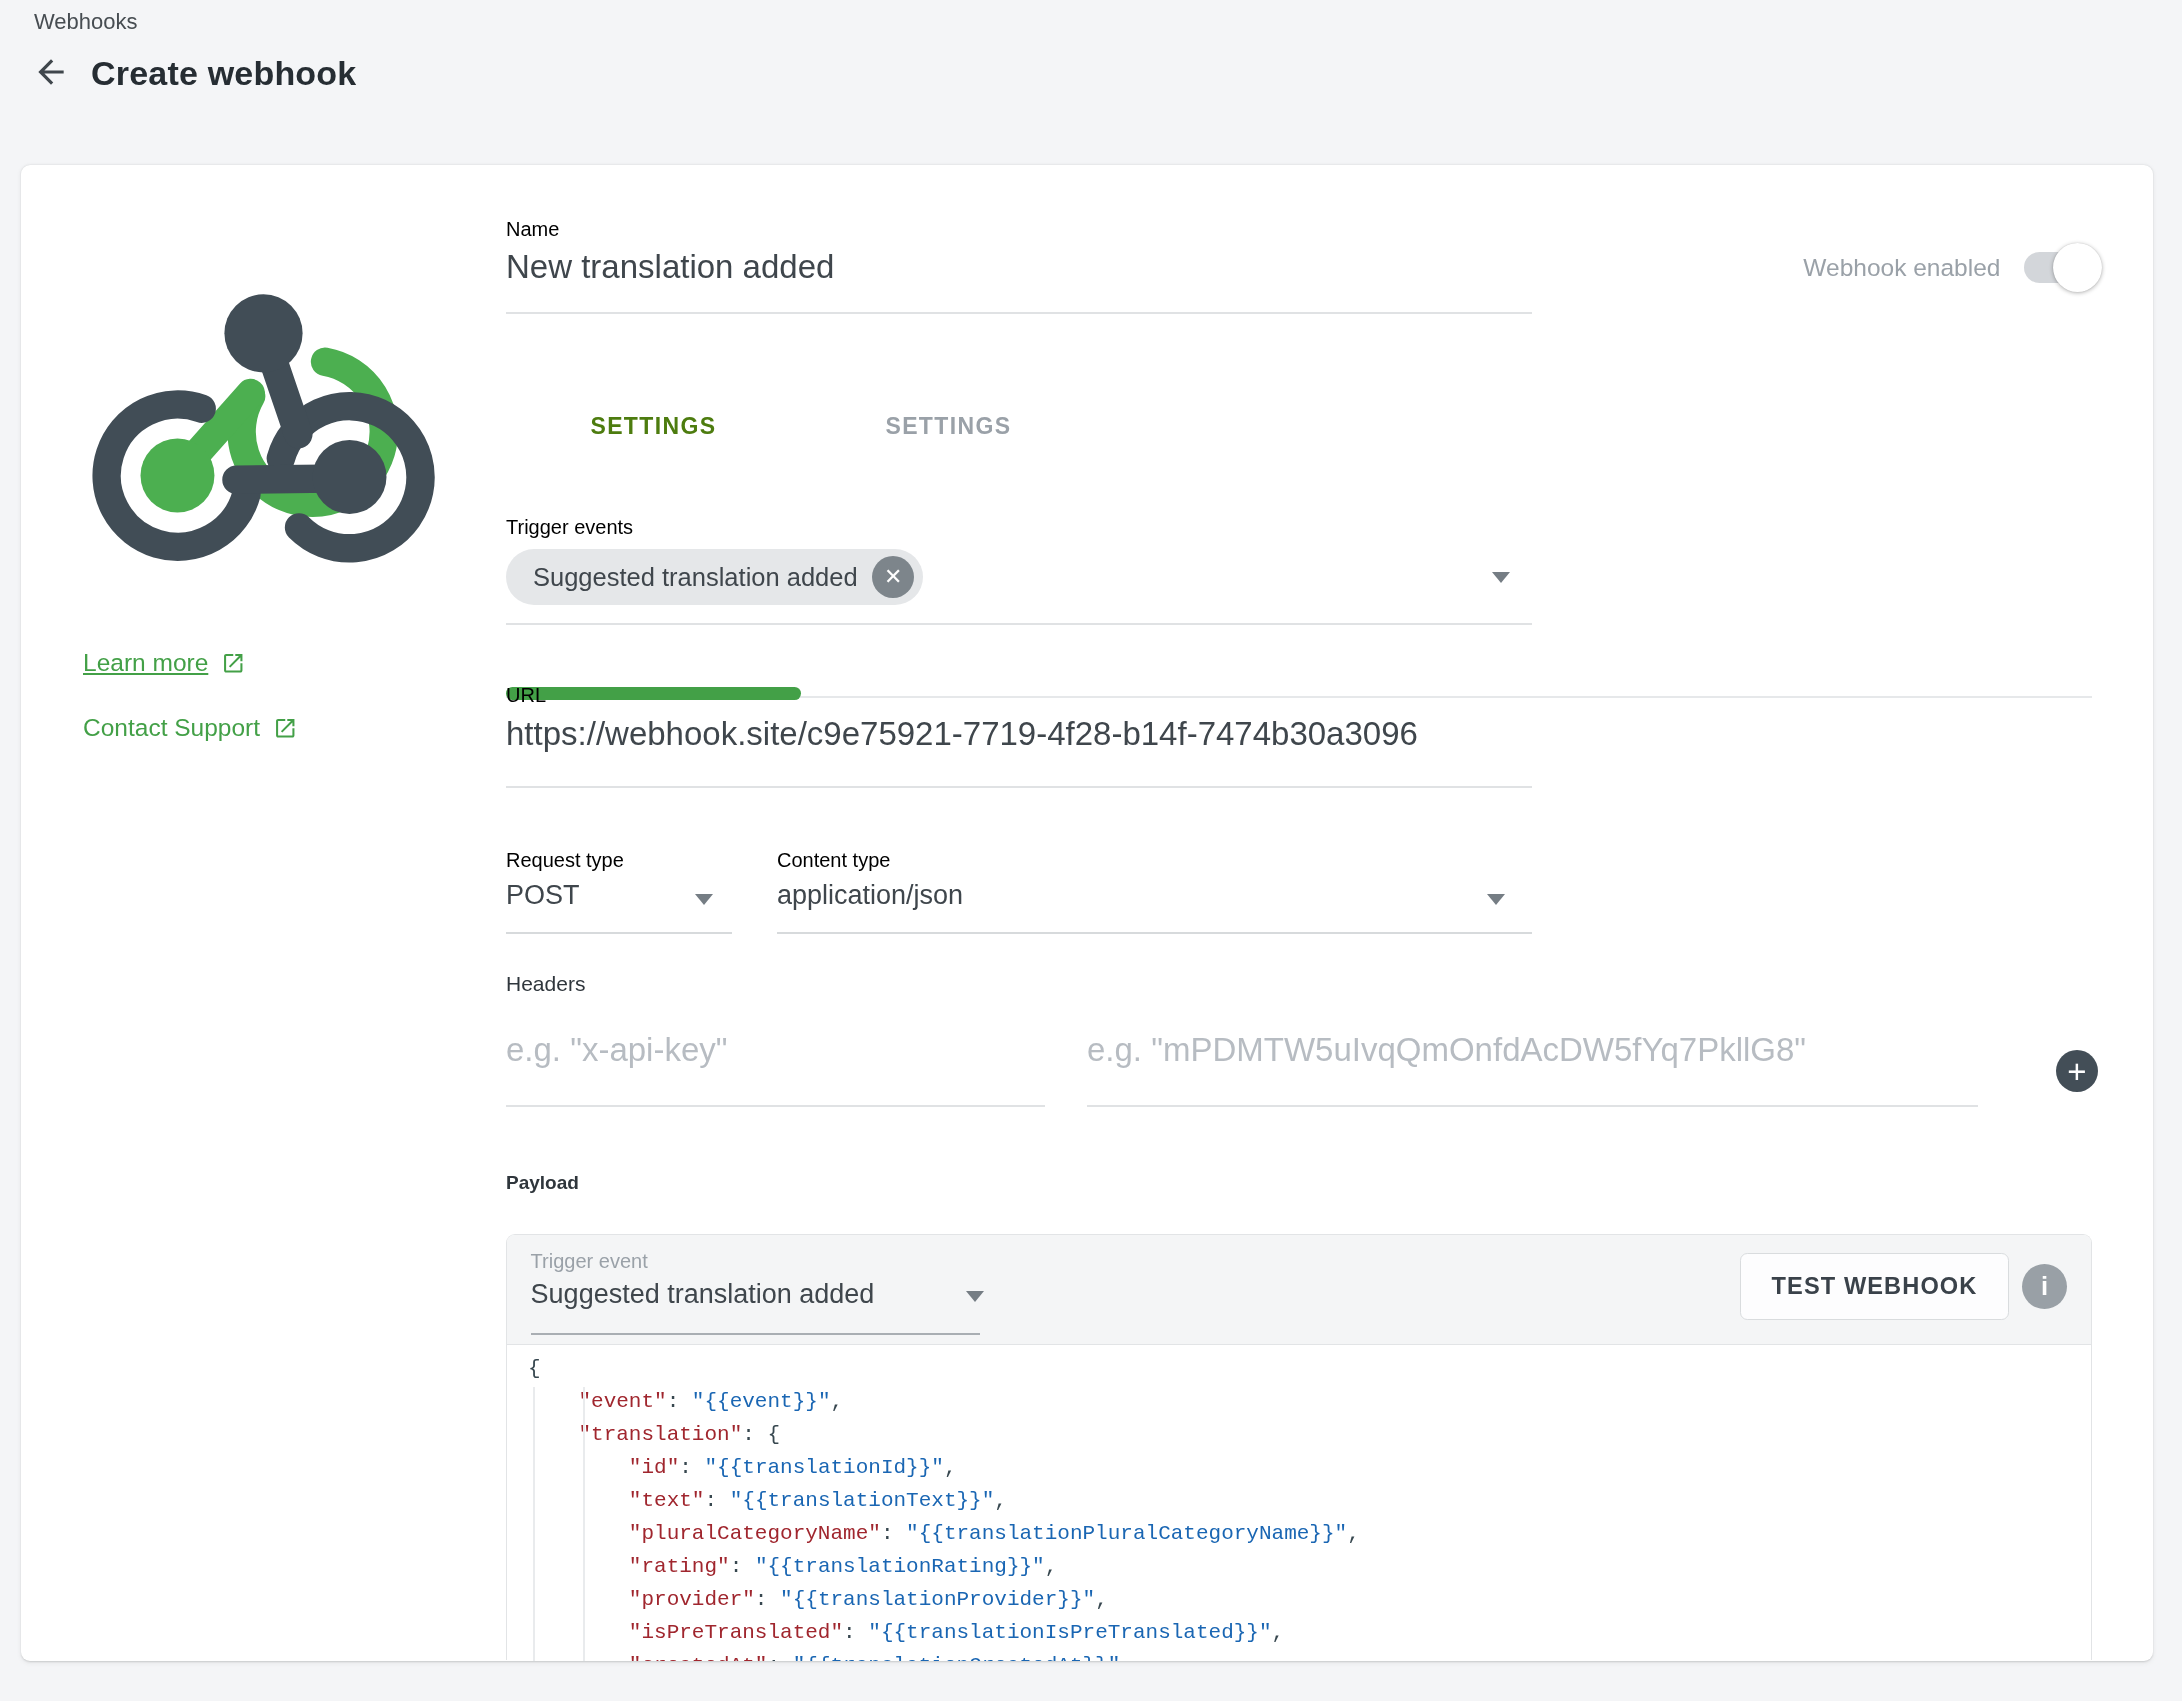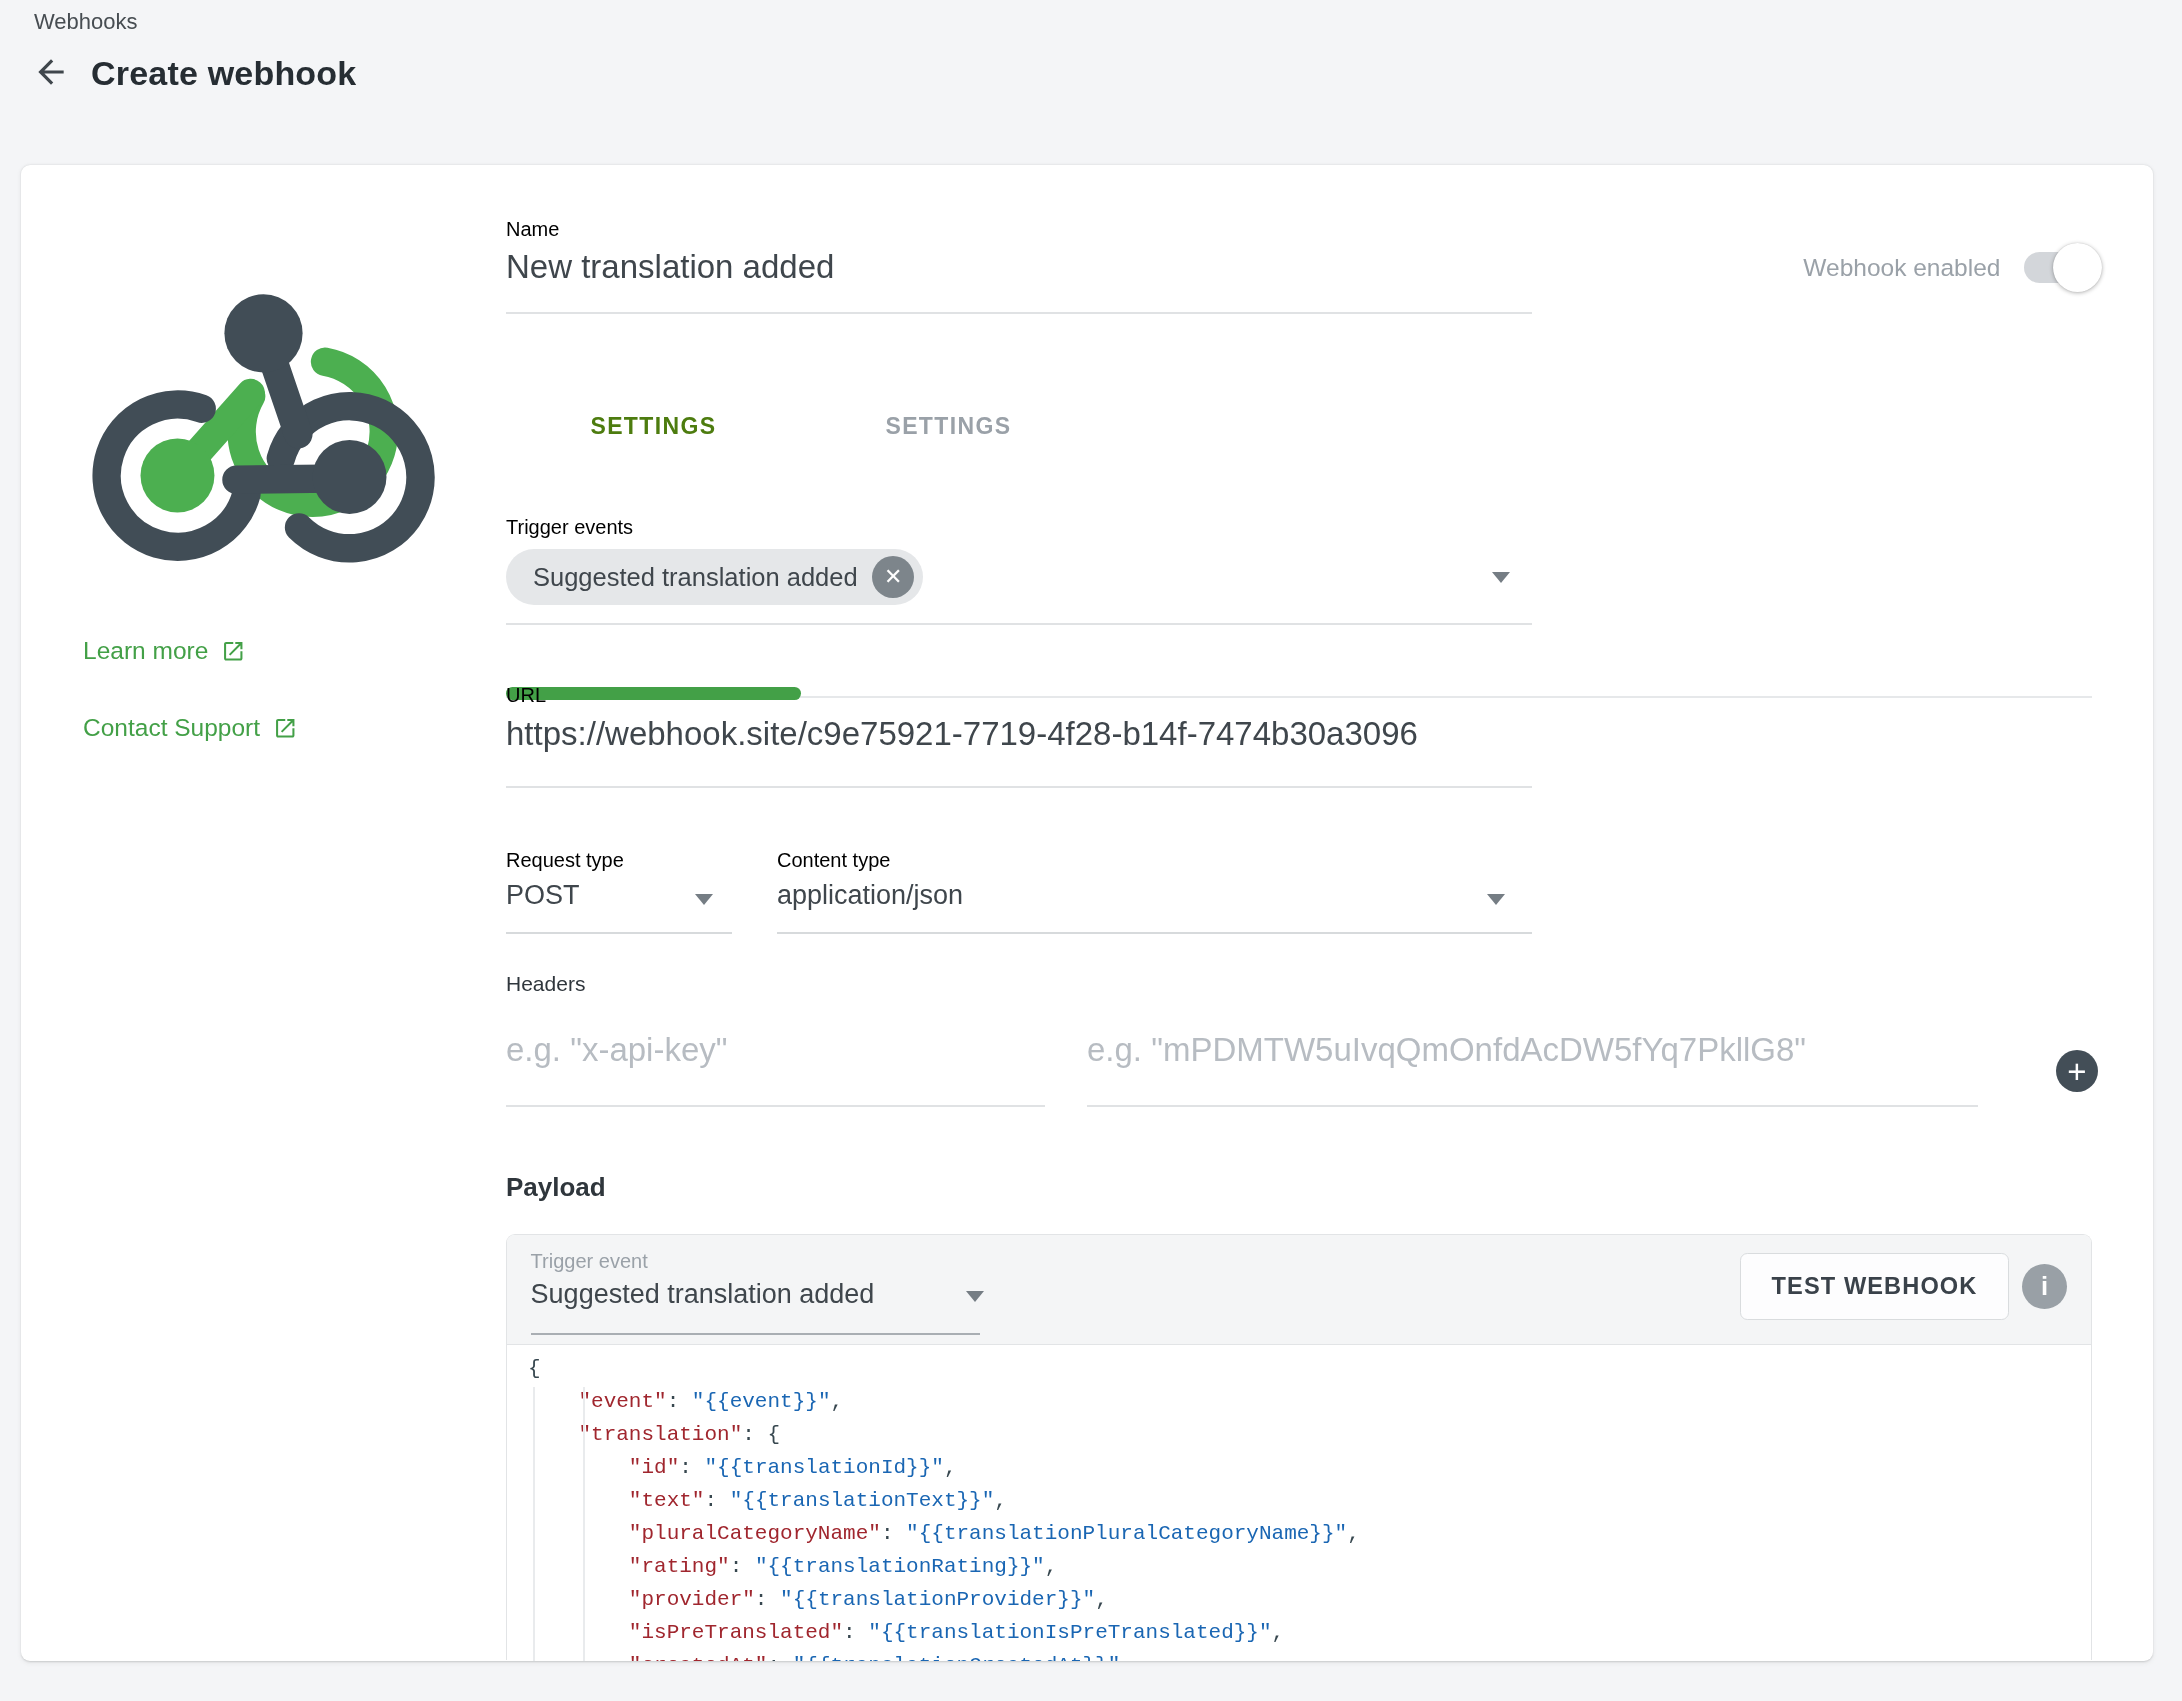--- a/index.html
+++ b/index.html
@@ -16,21 +16,21 @@
   
   .card{position:absolute;left:21px;top:165px;width:2132px;height:1496px;background:#fff;
         border-radius:9px;box-shadow:0 0.9px 1.8px rgba(60,64,67,.18),0 1.8px 5.5px rgba(60,64,67,.08);
         overflow:hidden;}
 
   
   .logo-wrap{position:absolute;left:56px;top:56px;width:373px;height:364px;}
   .side-link{position:absolute;left:62px;display:flex;align-items:center;gap:12.7px;
              color:#43a047;font-size:24.5px;cursor:pointer;}
   .side-link svg{display:block;}
-  .link-learn{top:472px;}
+  .link-learn{top:484px;text-decoration:underline;}
   .link-support{top:549px;}
 
   
   .flabel{position:absolute;font-size:20px;color:#000000;}
   .fvalue{position:absolute;font-size:27px;color:#3f464c;}
   .uline{position:absolute;height:1.8px;background:#e0e2e4;}
   .caret{position:absolute;width:0;height:0;border-left:9px solid transparent;
          border-right:9px solid transparent;border-top:11px solid #757d84;}
   input.text-input{position:absolute;border:none;outline:none;background:transparent;
          font-family:"Liberation Sans", sans-serif;font-size:33px;color:#3f464c;padding:0;}
@@ -87,21 +87,21 @@
   .hdr-heading{position:absolute;left:485px;top:807px;font-size:21px;font-weight:normal;color:#2f363c;}
   .hdr-key{left:485px;top:866px;width:536px;font-size:25.5px;}
   .hdr-val{left:1066px;top:866px;width:882px;font-size:25.5px;}
   .hdr-uline1{left:485px;top:940px;width:539px;}
   .hdr-uline2{left:1066px;top:940px;width:891px;}
   .plus-btn{position:absolute;left:2035px;top:885px;width:42px;height:42px;border-radius:50%;
         background:#434e57;color:#fff;display:flex;align-items:center;justify-content:center;
         font-size:33px;line-height:1;cursor:pointer;}
 
   
-  .pl-heading{position:absolute;left:485px;top:1007px;font-size:26px;font-weight:bold;color:#2f363c;}
+  .pl-heading{position:absolute;left:485px;top:1007px;font-size:19px;font-weight:bold;color:#2f363c;}
   .panel{position:absolute;left:485px;top:1069px;width:1586px;height:426px;
          border:1.8px solid #e2e4e6;border-bottom:none;border-radius:9px 9px 0 0;box-sizing:border-box;}
   .panel-header{position:relative;height:109px;background:#f4f5f6;border-bottom:1.8px solid #e2e4e6;
          border-radius:7.3px 7.3px 0 0;}
   .ph-label{position:absolute;left:23.6px;top:14.5px;font-size:20px;color:#9aa1a8;}
   .ph-value{position:absolute;left:23.6px;top:44px;font-size:27px;color:#3f464c;cursor:pointer;}
   .ph-caret{left:459px;top:56px;}
   .ph-uline{position:absolute;left:23.6px;top:98px;width:449px;height:1.8px;background:#a9aeb3;}
   .test-btn{position:absolute;left:1233px;top:18px;width:269px;height:67px;box-sizing:border-box;
          border:1.8px solid #d9dcde;border-radius:7.3px;background:#fdfdfe;color:#3a424a;

